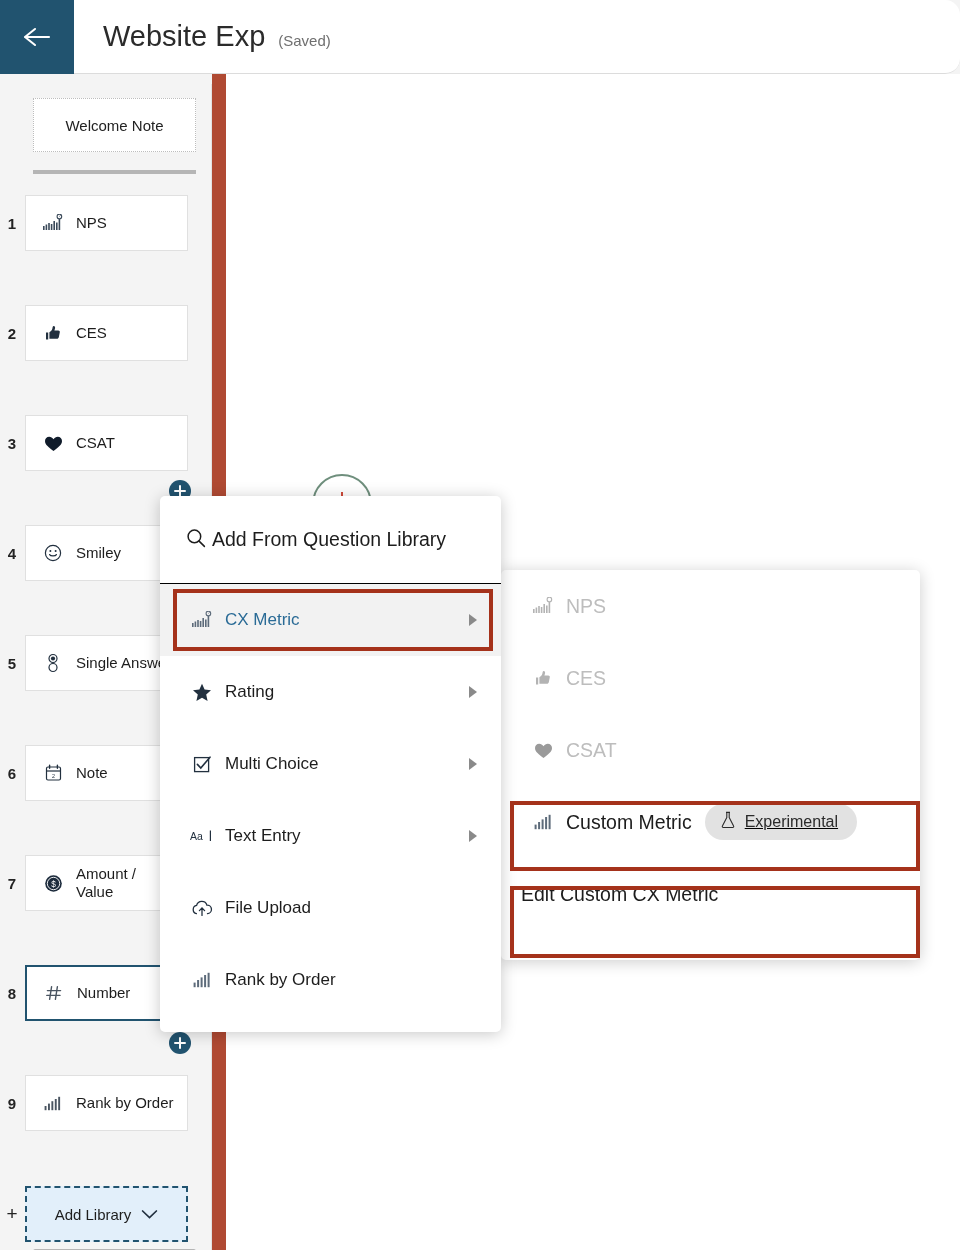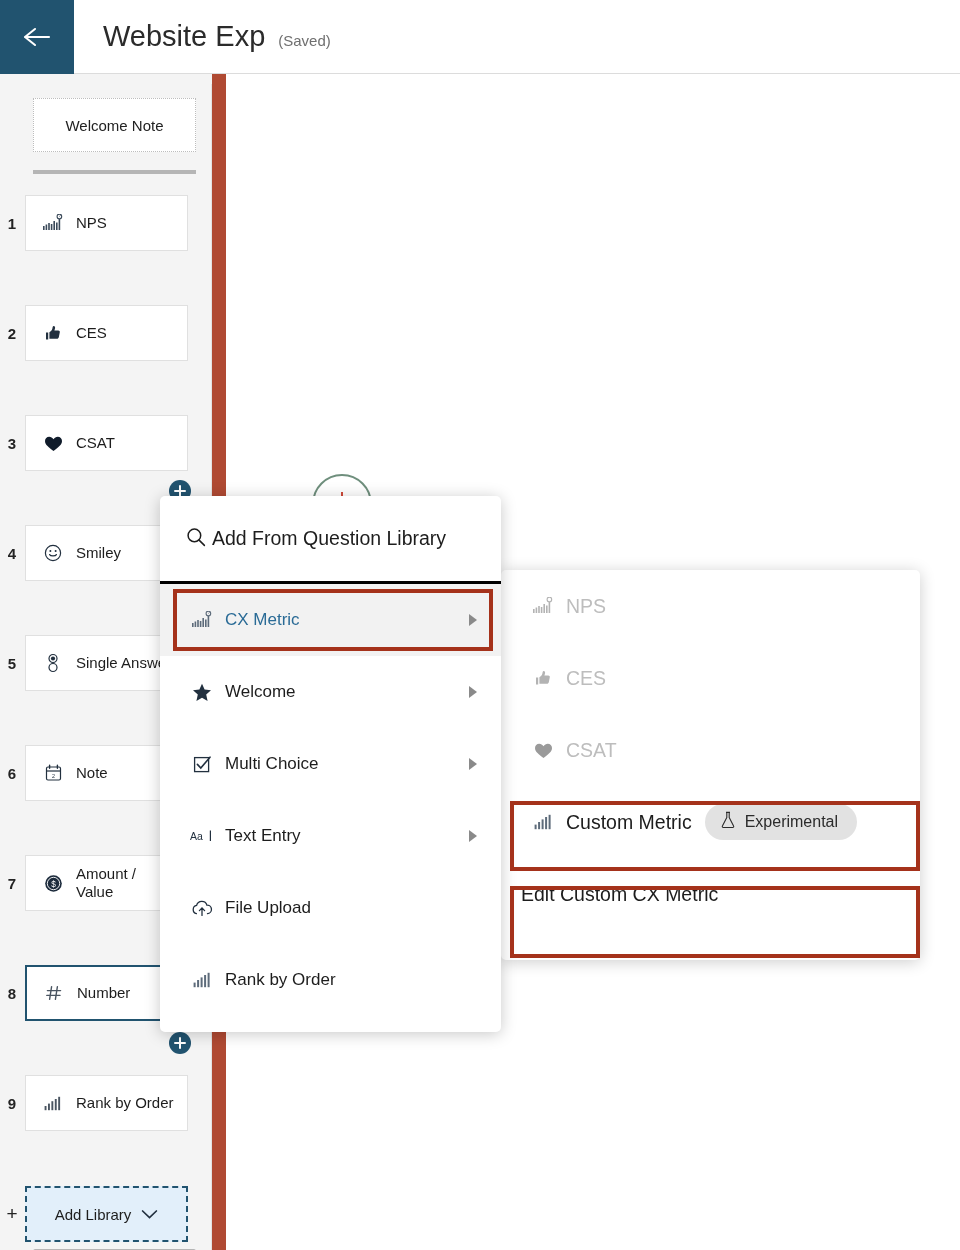--- a/index.html
+++ b/index.html
@@ -8,21 +8,21 @@
     font-family: "Liberation Sans", sans-serif;
     background: #ffffff;
     overflow: hidden;
   }
   #app { position: relative; width: 960px; height: 1250px; background:#f4f4f4; }
 
   
   .header {
     position: absolute; top: 0; left: 0; width: 960px; height: 74px;
     background: #ffffff; border-bottom: 1px solid #dcdcdc;
-    display: flex; align-items: center;
+    display: flex; align-items: center; border-radius: 15px;
   }
   .back-btn {
     width: 74px; height: 74px; background: #21536F;
     display: flex; align-items: center; justify-content: center;
     cursor: pointer; flex: none;
   }
   .back-btn svg { display:block; }
   .header-title {
     font-size: 29px; color: #2b2b2b; font-weight: 400;
     margin-left: 29px; letter-spacing: 0px; white-space: nowrap;
@@ -126,21 +126,21 @@
 
   
   .menu {
     position: absolute; left: 160px; top: 496px; width: 341px; height: 536px;
     background: #ffffff; border-radius: 5px;
     box-shadow: 0 2px 16px rgba(0,0,0,0.22);
     z-index: 20;
   }
   .menu-search {
     height: 88px; display: flex; align-items: center; padding-left: 26px;
-    border-bottom: 3px solid #000000; cursor: pointer;
+    border-bottom: 1px solid #000000; cursor: pointer;
   }
   .menu-search-label {
     font-size: 19.5px; color: #1d1d1d; margin-left: 6px; white-space: nowrap;
   }
   .menu-item {
     position: relative; height: 72px; display: flex; align-items: center;
     padding-left: 30px; cursor: pointer;
   }
   .menu-item.active { background: #f2f2f2; }
   .menu-item-icon {
@@ -174,21 +174,21 @@
     color: #22303f;
   }
   .sub-item.disabled .sub-icon { color: #b3b3b3; }
   .sub-label {
     font-size: 19.5px; color: #1d1d1d; margin-left: 11px; white-space: nowrap;
   }
   .sub-item.disabled .sub-label { color: #bdbdbd; }
   .exp-badge {
     display: inline-flex; align-items: center; gap: 9px;
     background: #e2e2e2; border-radius: 18px;
-    padding: 7px 19px 7px 15px; margin-left: 13px;
+    padding: 7px 19px 7px 15px; margin-left: 13px; text-decoration: underline;
   }
   .exp-badge-text { font-size: 16px; color: #2b2b2b; white-space: nowrap; }
   .sub-item-plain {
     height: 72px; display: flex; align-items: center; padding-left: 20px;
     cursor: pointer;
   }
   .sub-plain-label { font-size: 19.5px; color: #1d1d1d; white-space: nowrap; text-align: center; }
 
   
   .anno {
@@ -413,21 +413,21 @@
       <span class="menu-item-label">CX Metric</span>
       <span class="menu-arrow"></span>
     </div>
 
     <div class="menu-item">
       <span class="menu-item-icon">
         <svg width="20" height="19" viewBox="0 0 20 19">
           <path d="M10 0.8 L12.6 6.6 L19 7.3 L14.2 11.6 L15.6 18 L10 14.8 L4.4 18 L5.8 11.6 L1 7.3 L7.4 6.6 Z" fill="#22303f"></path>
         </svg>
       </span>
-      <span class="menu-item-label">Welcome</span>
+      <span class="menu-item-label">Rating</span>
       <span class="menu-arrow"></span>
     </div>
 
     <div class="menu-item">
       <span class="menu-item-icon">
         <svg width="19" height="19" viewBox="0 0 19 19">
           <rect x="1.6" y="2.6" width="14" height="14" fill="none" stroke="#22303f" stroke-width="1.3"></rect>
           <path d="M4.4 9.4 L7.8 13 L17 2.2" stroke="#22303f" stroke-width="1.6" fill="none" stroke-linecap="round"></path>
         </svg>
       </span>

